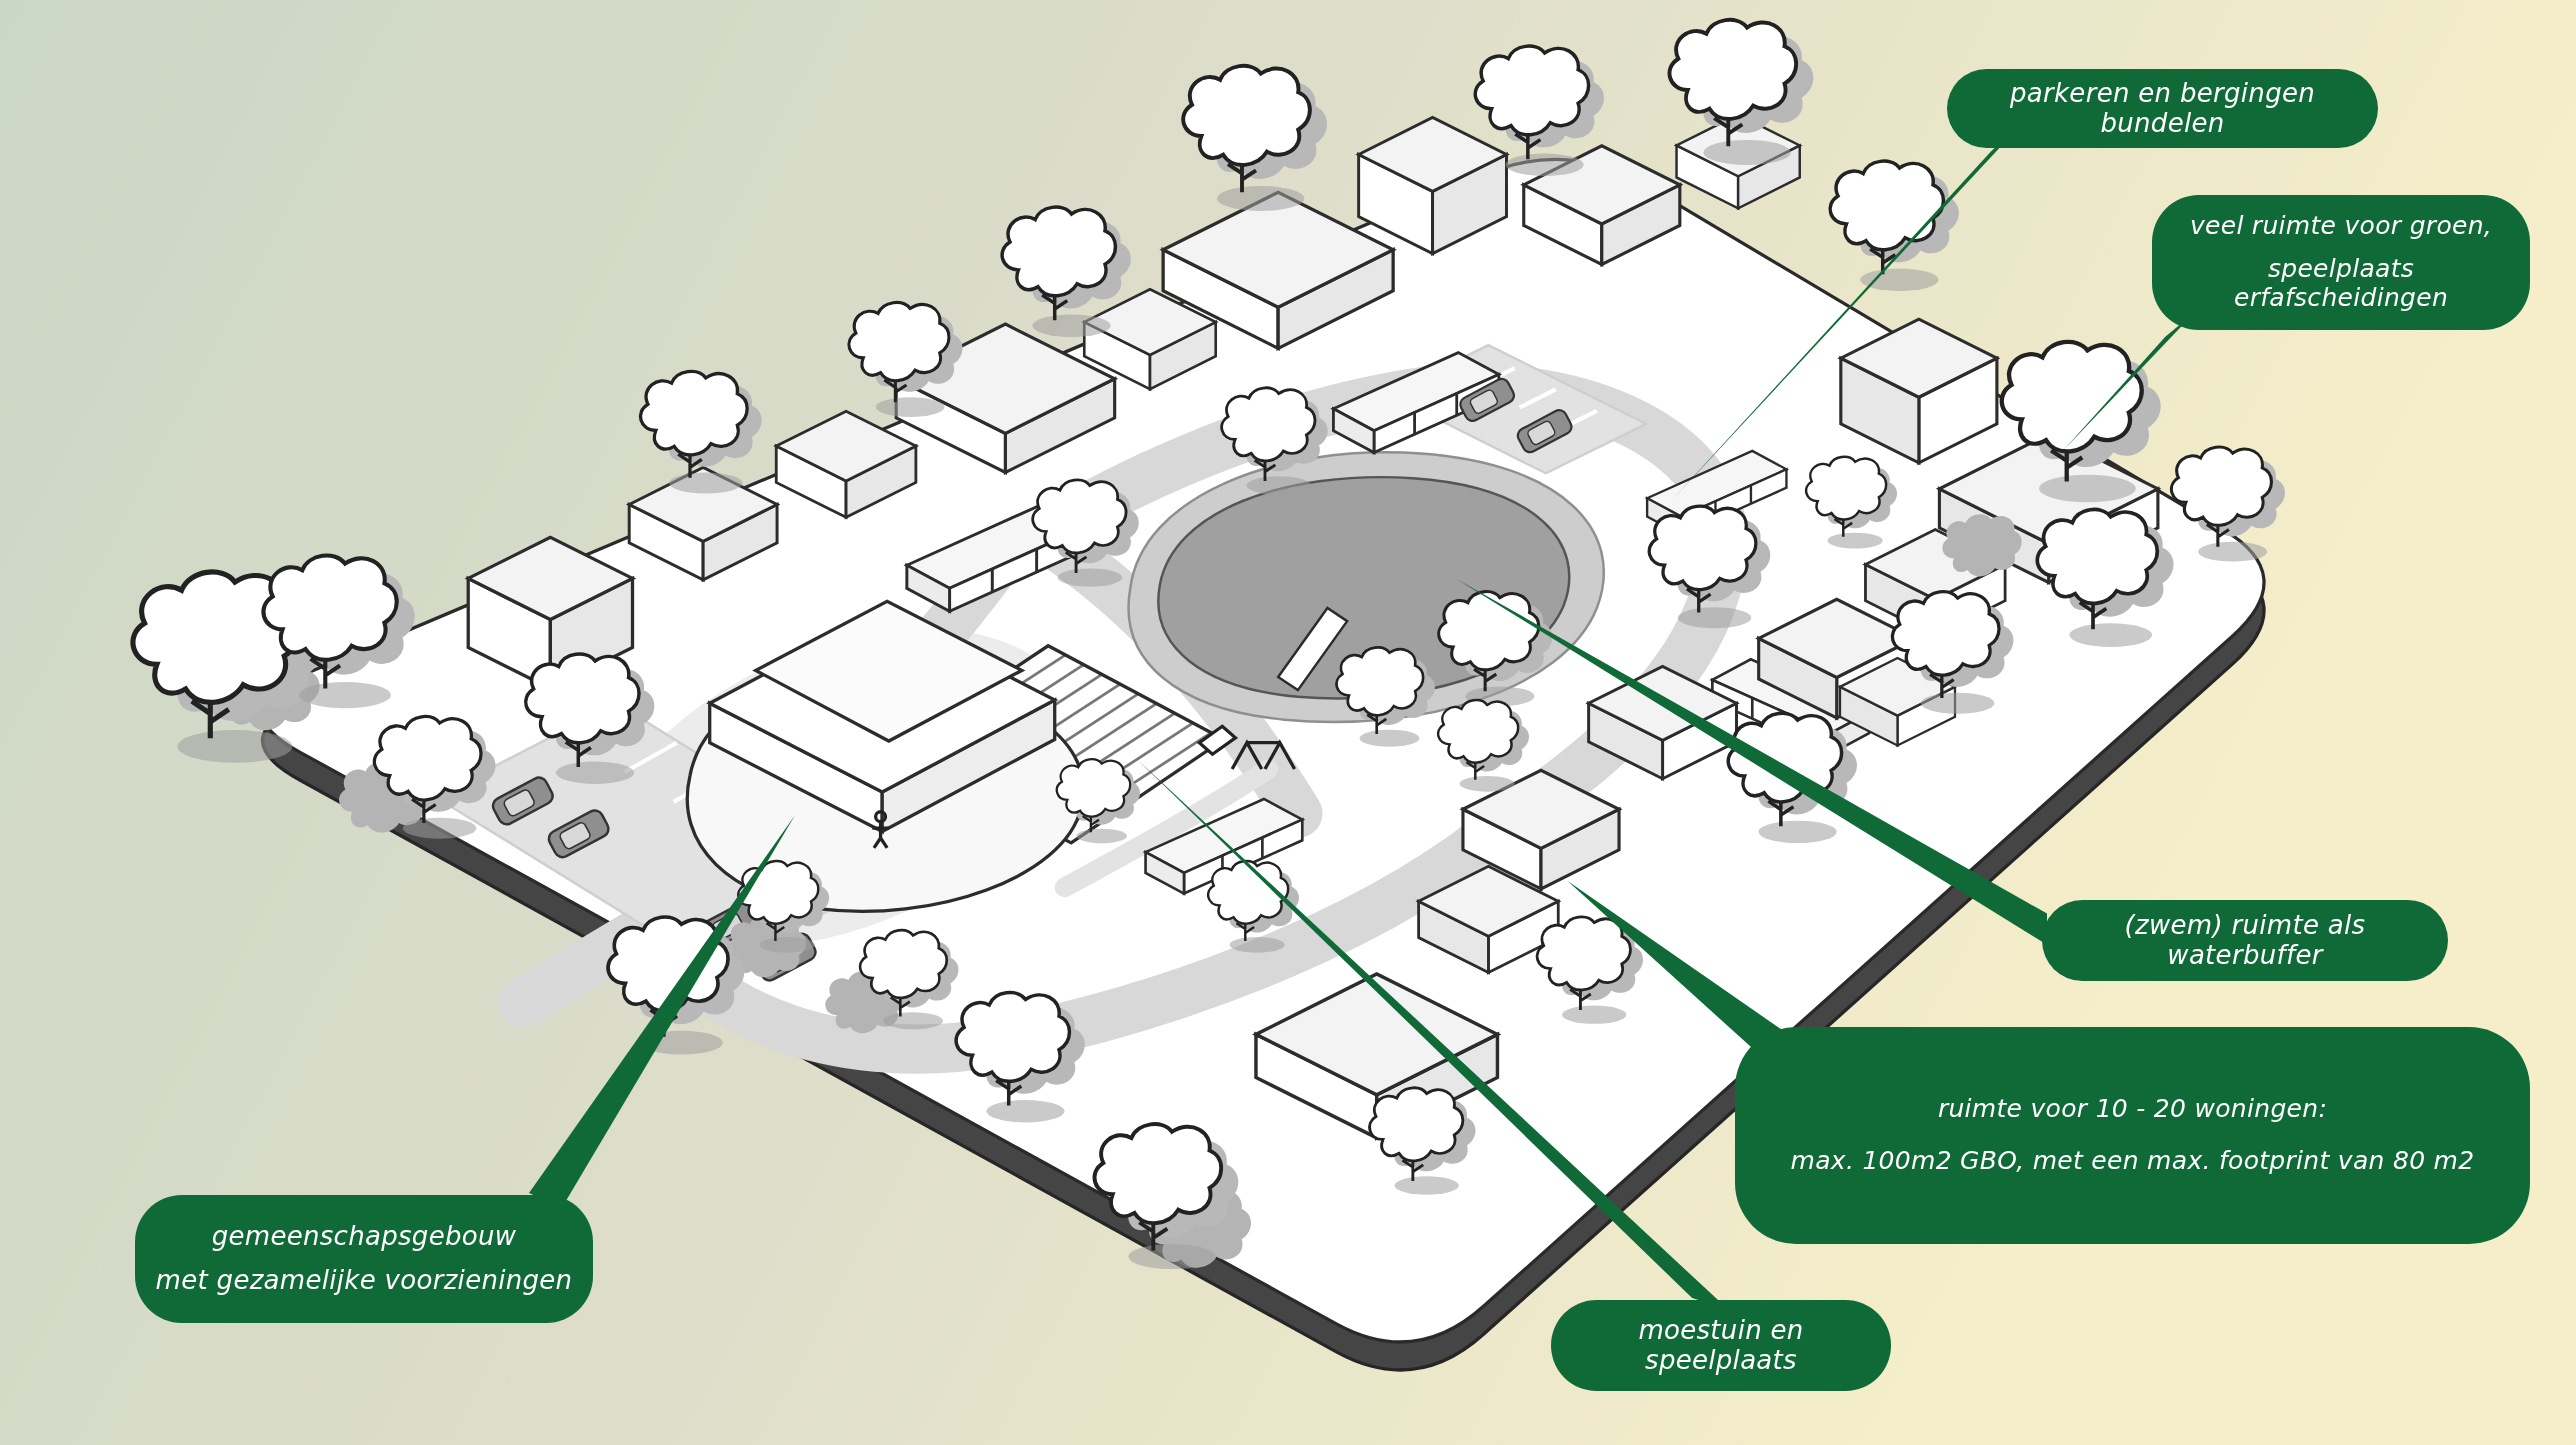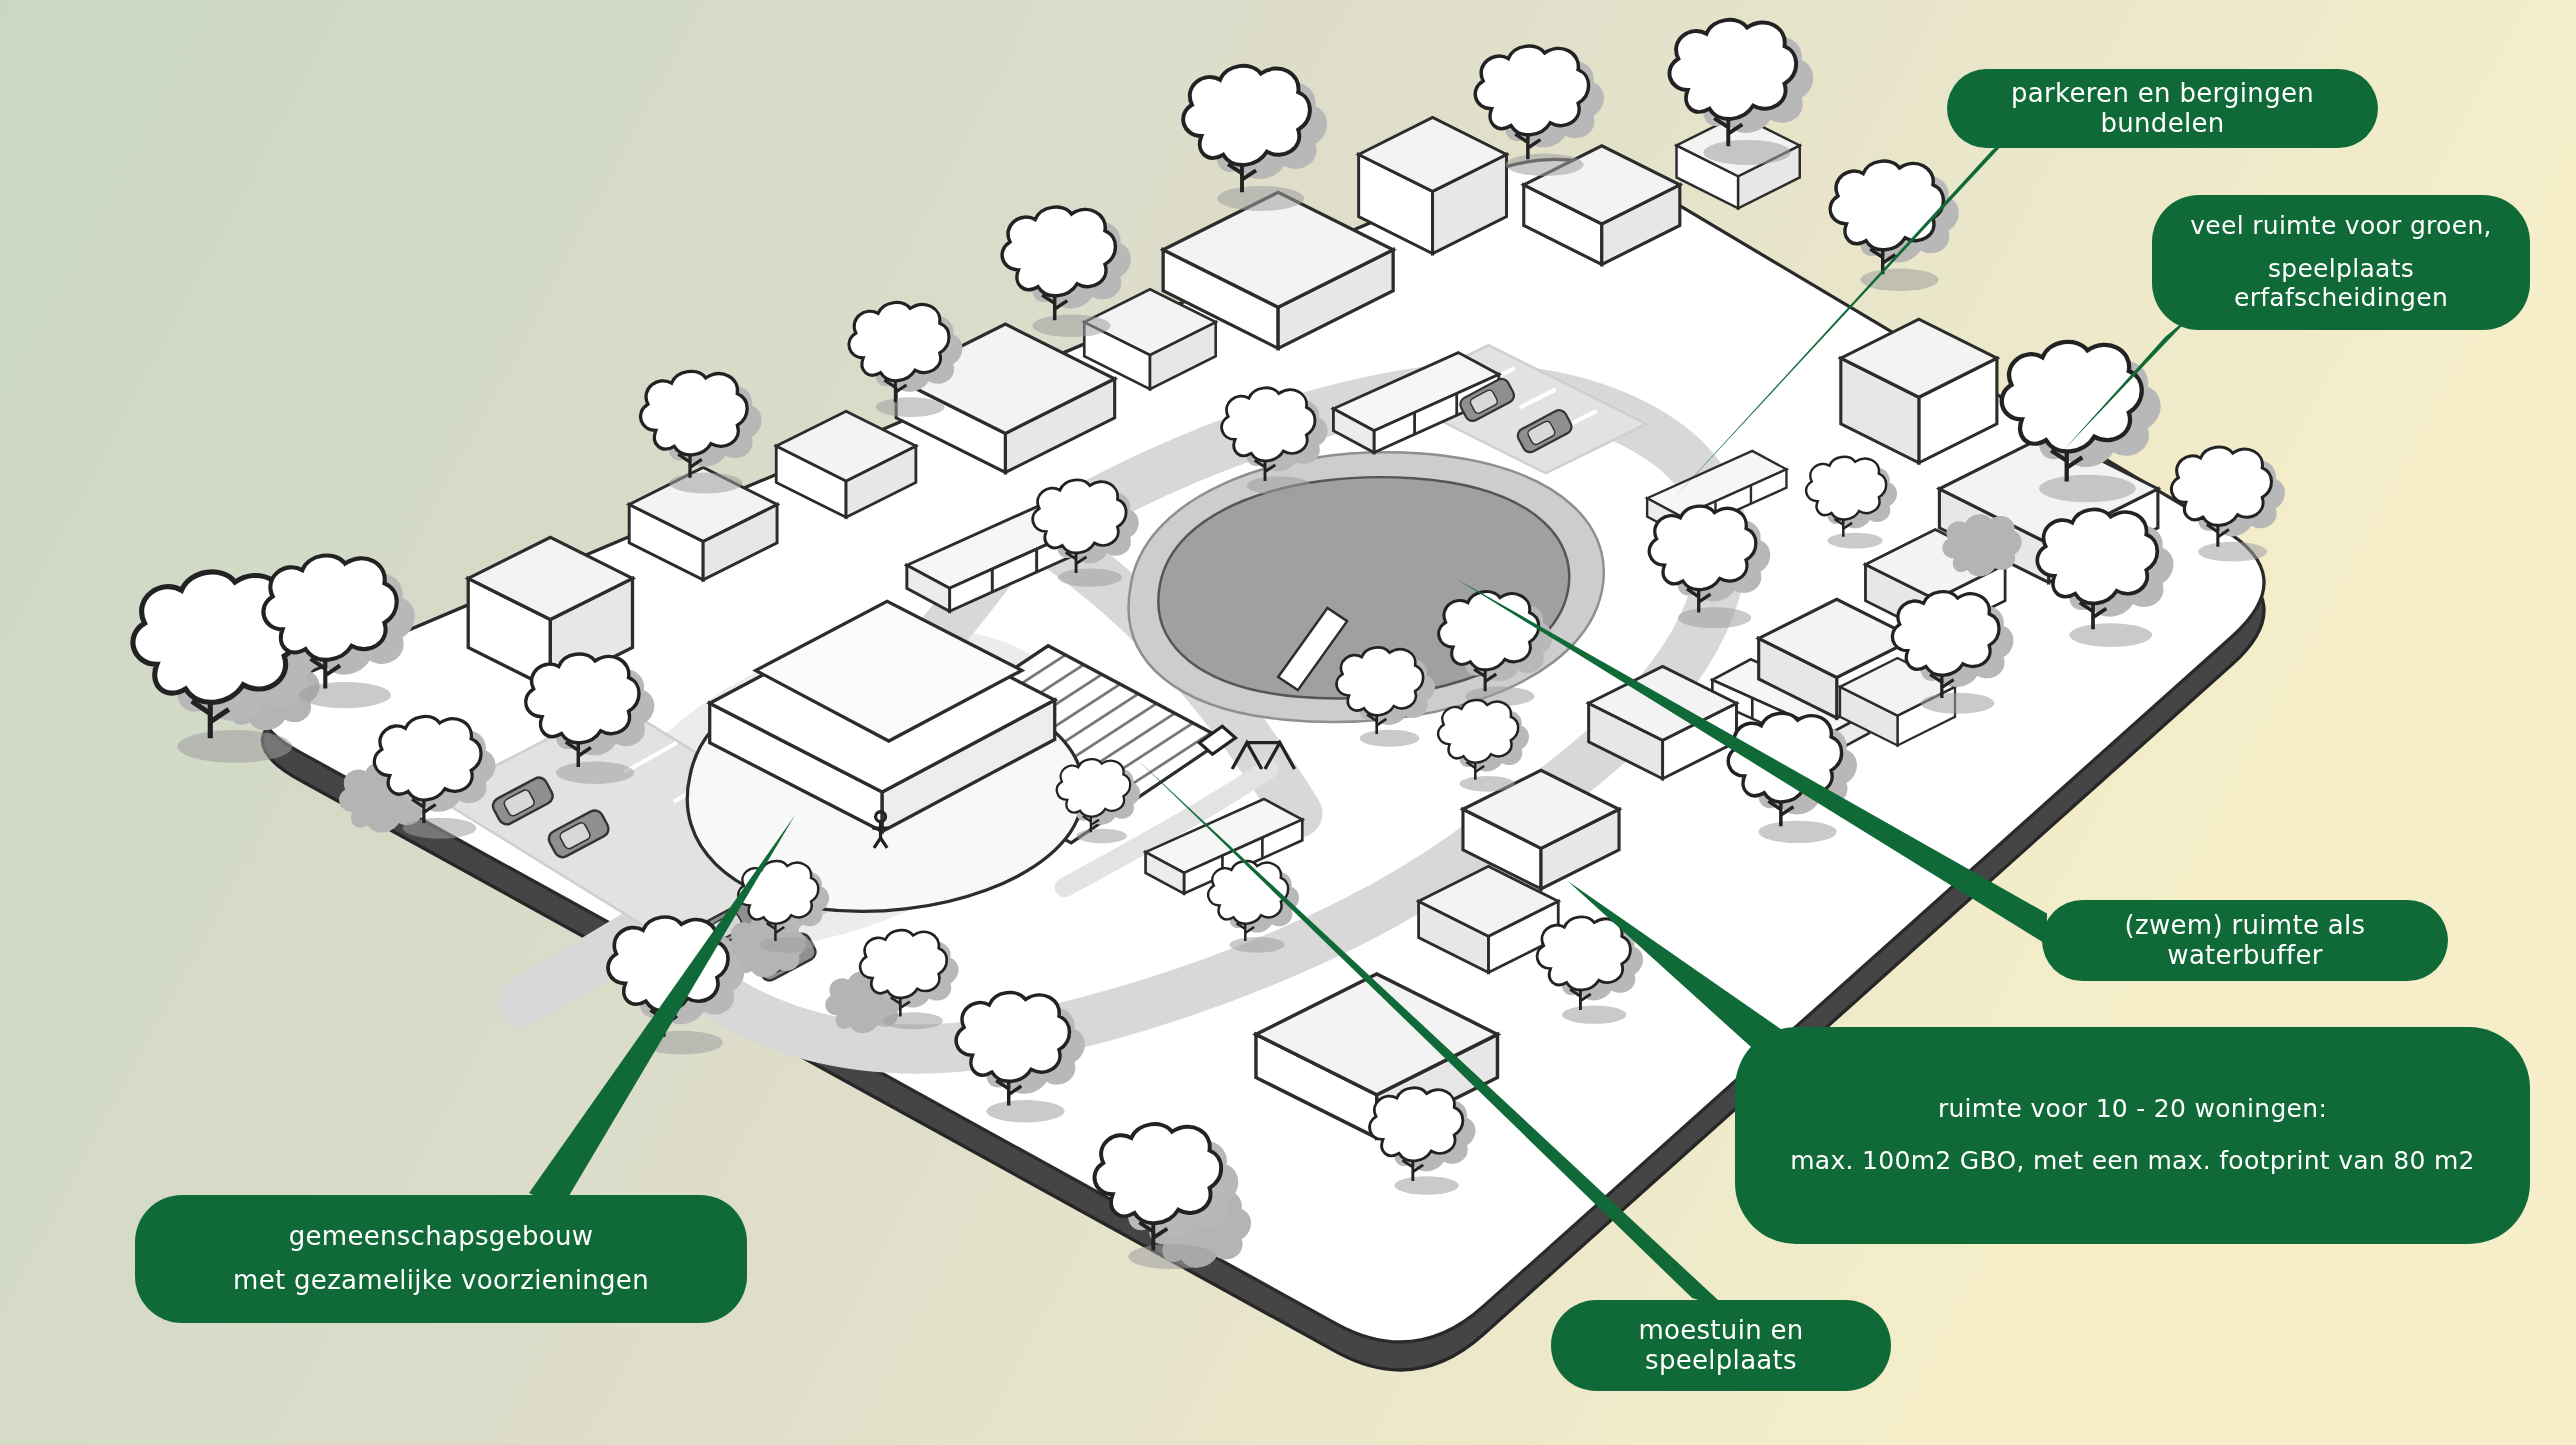--- a/index.html
+++ b/index.html
@@ -17,34 +17,35 @@
     position:relative;
   }
   #stage{position:absolute;inset:0;}
   #scene{position:absolute;inset:0;width:100%;height:100%;z-index:1;}
   .callout{
     position:absolute;
     display:flex;flex-direction:column;justify-content:center;align-items:center;
     gap:13.8px;
     background:var(--accent);
     color:var(--callout_text);
+    font-style:italic;
     font-size:26px;
     letter-spacing:0.3px;
     text-align:center;
     z-index:3;
     line-height:1.15;
     padding:0 20px;
   }
   .pill{border-radius:764px;}
   .box{border-radius:47px;}
   #co-parking {left:1947px;top:69px;  width:431px; height:79px;}
   #co-green   {left:2152px;top:195px; width:378px; height:135px; font-size:25px;}
   #co-pond    {left:2042px;top:900px;width:406px; height:81px;}
   #co-housing {left:1735px;top:1027px;width:795px;height:217px; border-radius:61px; gap:23px; font-size:25px;}
-  #co-community{left:135px;top:1195px;width:612px; height:128px;text-align:center;}
+  #co-community{left:135px;top:1195px;width:458px; height:128px;text-align:center;}
   #co-garden  {left:1551px;top:1300px;width:340px; height:91px;}
   .leader{fill:var(--accent);}
   .plate-top{fill:#ffffff;stroke:#2a2a2a;stroke-width:2;}
   .plate-side{fill:#454545;stroke:#262626;stroke-width:2;}
   .road{fill:none;stroke:#d8d8d8;stroke-width:30;stroke-linecap:round;stroke-linejoin:round;}
   .path-small{fill:none;stroke:#e3e3e3;stroke-width:12;stroke-linecap:round;}
   .lot{fill:#e2e2e2;stroke:#cfcfcf;stroke-width:1.5;}
   .stall{stroke:#ffffff;stroke-width:2.5;}
   .outline{stroke:#2c2c2c;stroke-width:2;}
 </style>

